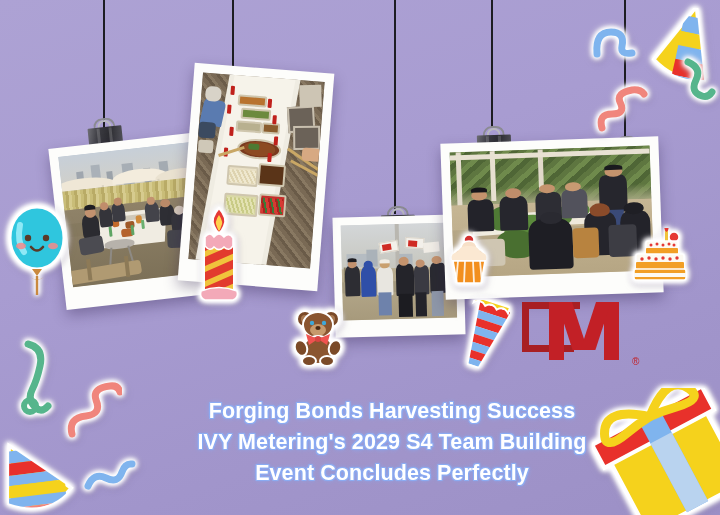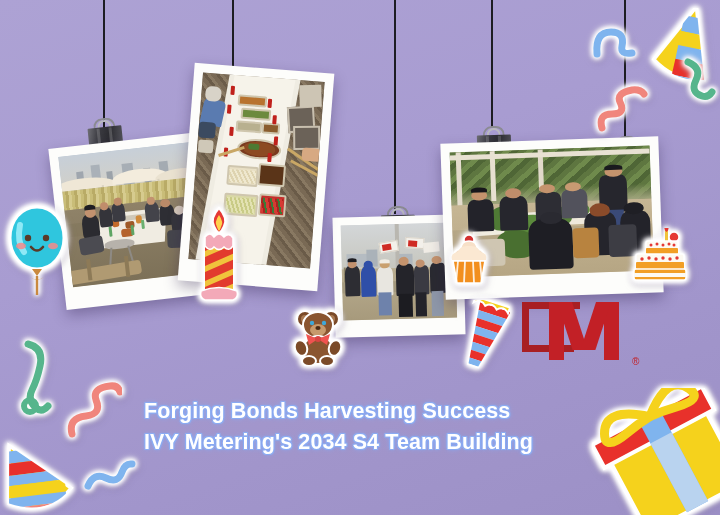--- a/index.html
+++ b/index.html
@@ -17,21 +17,21 @@
   .ph i{position:absolute;display:block;}
   
   .clip{position:absolute;width:40px;height:30px;}
   .clip .body{position:absolute;left:3px;top:9px;width:34px;height:21px;
     background:linear-gradient(100deg,#6f6f75 0%,#3b3b41 30%,#2c2c31 60%,#55555c 100%);border-radius:1px 1px 2px 2px;}
   .clip .arm{position:absolute;left:9px;top:0;width:22px;height:14px;border:2px solid #8b8b92;border-bottom:none;border-radius:9px 9px 0 0;background:transparent;}
   .clip .arm2{position:absolute;left:13px;top:2px;width:14px;height:11px;border:2px solid #b9b9bf;border-bottom:none;border-radius:7px 7px 0 0;}
   .clip .sl{position:absolute;top:10px;width:3px;height:19px;background:rgba(255,255,255,.18);}
 
   
-  #title{position:absolute;left:144px;top:396px;width:460px;z-index:40;}
+  #title{position:absolute;left:162px;top:396px;width:460px;z-index:40;text-align:center;}
   #title div{
     font-size:21.5px;font-weight:bold;color:#ffffff;line-height:31px;letter-spacing:.1px;
     text-shadow:0 0 3px #7d9ef0,0 0 5px #8fb0f5,1px 1px 0 #93b2f2,-1px 1px 0 #93b2f2,1px -1px 0 #93b2f2,-1px -1px 0 #93b2f2;
   }
   
   #logo{position:absolute;left:512px;top:298px;width:140px;height:92px;z-index:45;}
   .lg-sq{position:absolute;left:10px;top:4px;width:52px;height:50px;border:7px solid #a81f23;border-right:none;}
   .lg-sq2{position:absolute;left:10px;top:4px;width:58px;height:7px;background:#a81f23;}
   .lg-m{position:absolute;left:37px;top:4px;width:70px;height:58px;}
   .lg-m b{position:absolute;background:#c22026;display:block;}
@@ -507,16 +507,17 @@
       <b style="left:0;top:0;width:15px;height:58px;"></b>
       <b style="left:55px;top:0;width:15px;height:58px;"></b>
       <b style="left:8px;top:0;width:15px;height:48px;transform:skewX(18deg);transform-origin:top left;"></b>
       <b style="left:47px;top:0;width:15px;height:48px;transform:skewX(-18deg);transform-origin:top left;"></b>
     </div>
     <div class="lg-r">®</div>
   </div>
 
   <div id="title">
     <div>Forging Bonds Harvesting Success</div>
-    <div>IVY Metering's 2034 S4 Team Building</div>
+    <div>IVY Metering's 2029 S4 Team Building</div>
+    <div>Event Concludes Perfectly</div>
   </div>
 
 </div>
 
 </body></html>

